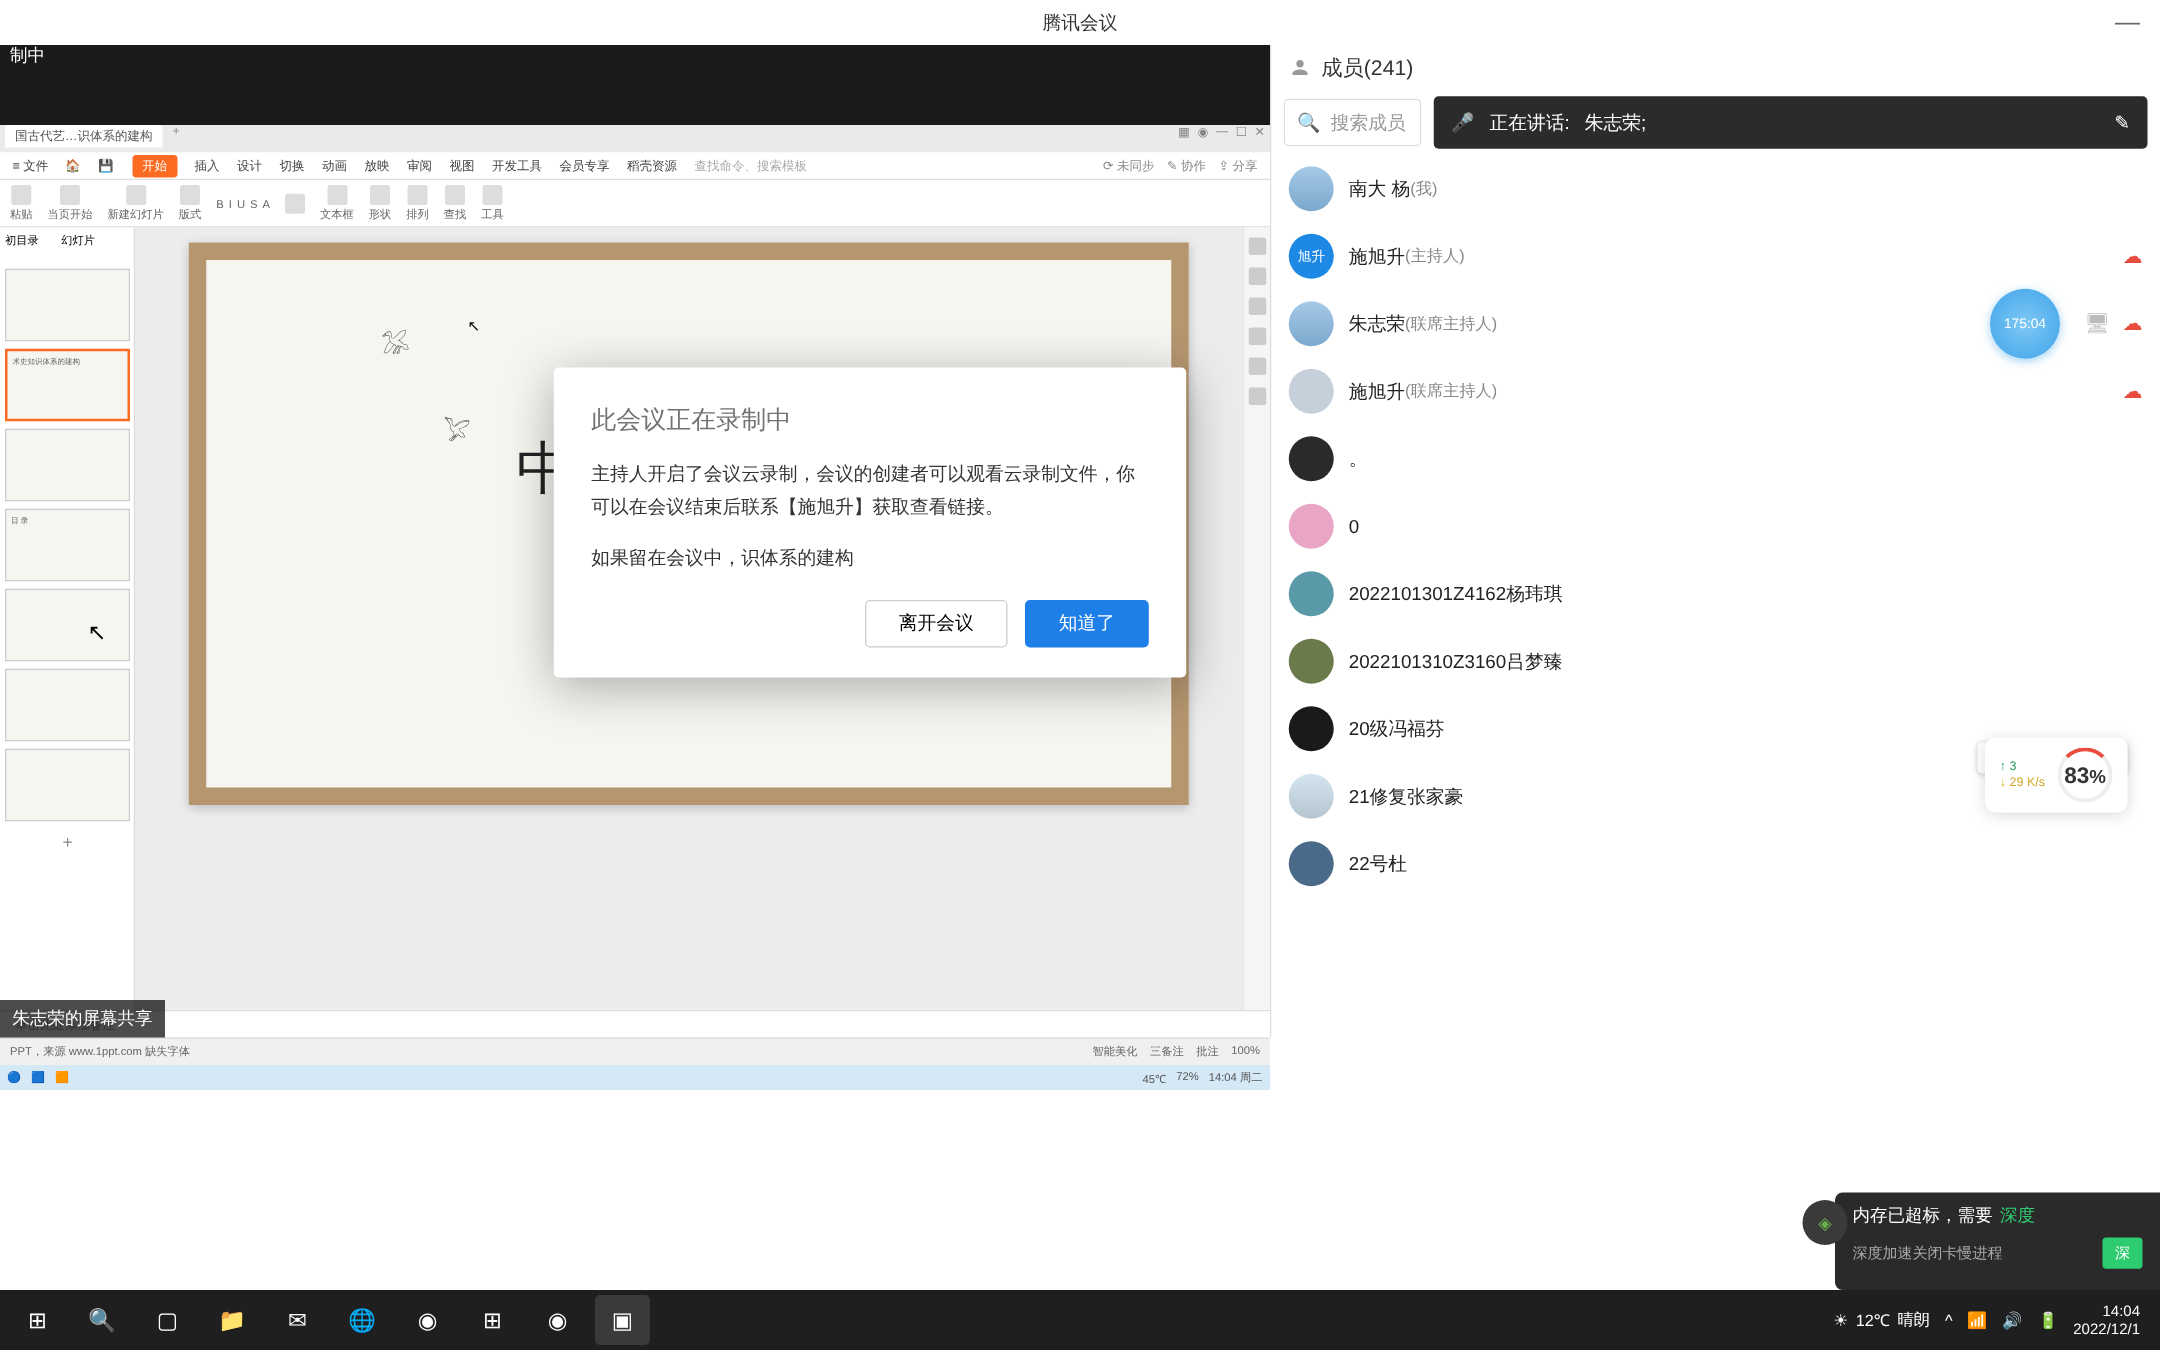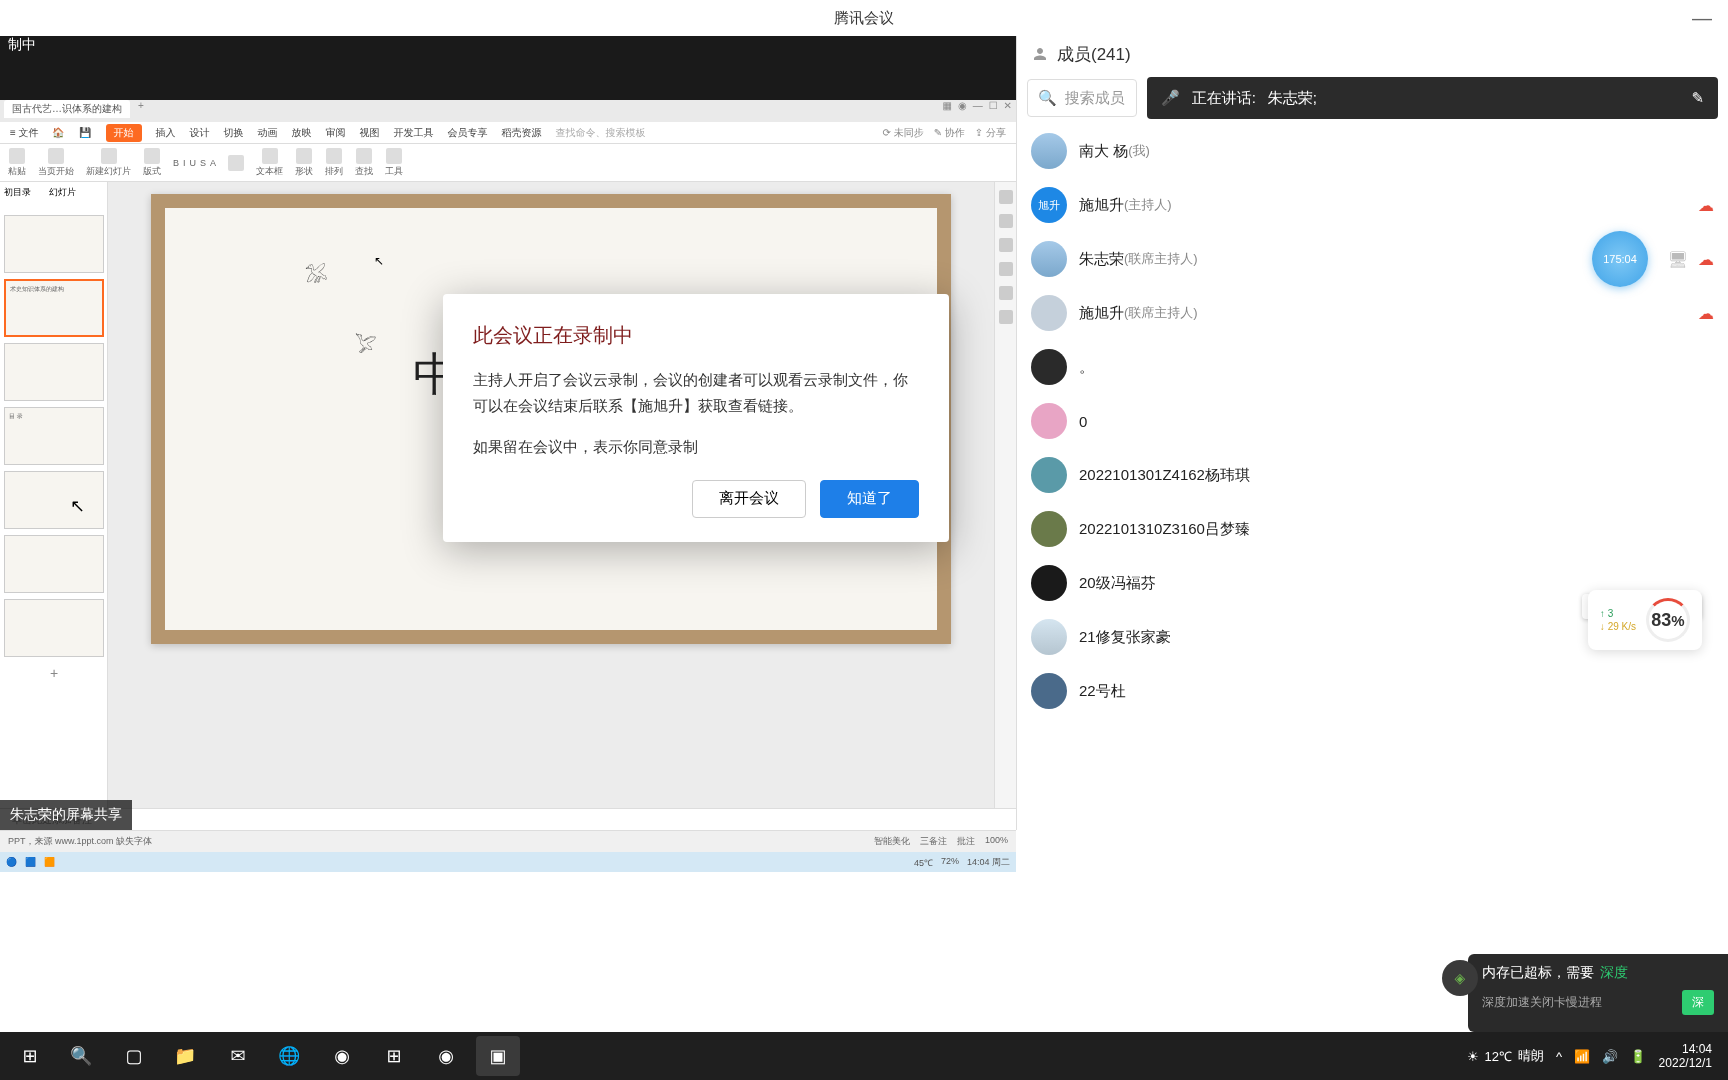--- a/index.html
+++ b/index.html
@@ -65,21 +65,21 @@
 .av.gray{background:#c5d0db}
 .av.dark{background:#2a2a2a}
 .av.pink{background:#e8a5c5}
 .av.tan{background:#c9b59a}
 .av.teal{background:#5a9aa8}
 .av.olive{background:#6a7a4a}
 .av.flower{background:#1a1a1a}
 .av.cloud{background:linear-gradient(#d5e5f0,#b5c5d0)}
 .av.photo{background:#4a6a8a}
 .modal-ov{position:absolute;top:294px;left:443px;width:506px;background:#fff;box-shadow:0 8px 40px rgba(0,0,0,.3);border-radius:4px;padding:28px 30px 24px;z-index:100}
-.modal-ov h2{font-size:20px;color:#7f1d1d;font-weight:500;margin-bottom:18px}
+.modal-ov h2{font-size:20px;color:#737373;font-weight:500;margin-bottom:18px}
 .modal-ov p{font-size:15px;color:#333;line-height:1.7;margin-bottom:16px}
 .modal-btns{display:flex;justify-content:flex-end;gap:14px;margin-top:20px}
 .modal-btns button{height:38px;padding:0 26px;border-radius:4px;font-size:15px;cursor:pointer;border:1px solid #ccc;background:#fff}
 .modal-btns .primary{background:#1e7fe8;color:#fff;border-color:#1e7fe8}
 .cursor{position:absolute;top:395px;left:70px;font-size:18px;color:#000;z-index:50;pointer-events:none}
 .cursor2{position:absolute;top:154px;left:374px;font-size:12px;color:#000;z-index:50;pointer-events:none}
 .net-widget{position:absolute;right:26px;top:590px;background:#fff;border-radius:8px;box-shadow:0 2px 12px rgba(0,0,0,.15);padding:8px 12px;display:flex;align-items:center;gap:10px;z-index:60}
 .net-widget .speeds{font-size:10px;line-height:1.3}
 .net-widget .up{color:#2a9d5a}
 .net-widget .dn{color:#d4a82a}
@@ -365,21 +365,21 @@
     </div>
     <div class="icons"></div>
         </div>
       </div>
   </div>
 </div>
 
 <div class="modal-ov">
   <h2>此会议正在录制中</h2>
   <p>主持人开启了会议云录制，会议的创建者可以观看云录制文件，你可以在会议结束后联系【施旭升】获取查看链接。</p>
-  <p>如果留在会议中，表示你同意录制</p>
+  <p>如果留在会议中，识体系的建构</p>
   <div class="modal-btns">
     <button>离开会议</button>
     <button class="primary">知道了</button>
   </div>
 </div>
 
 <div class="ime-bar">
   <span>㊥ 中 ☽ ⁹, 📧 🎤 ⚙</span>
 </div>
 

